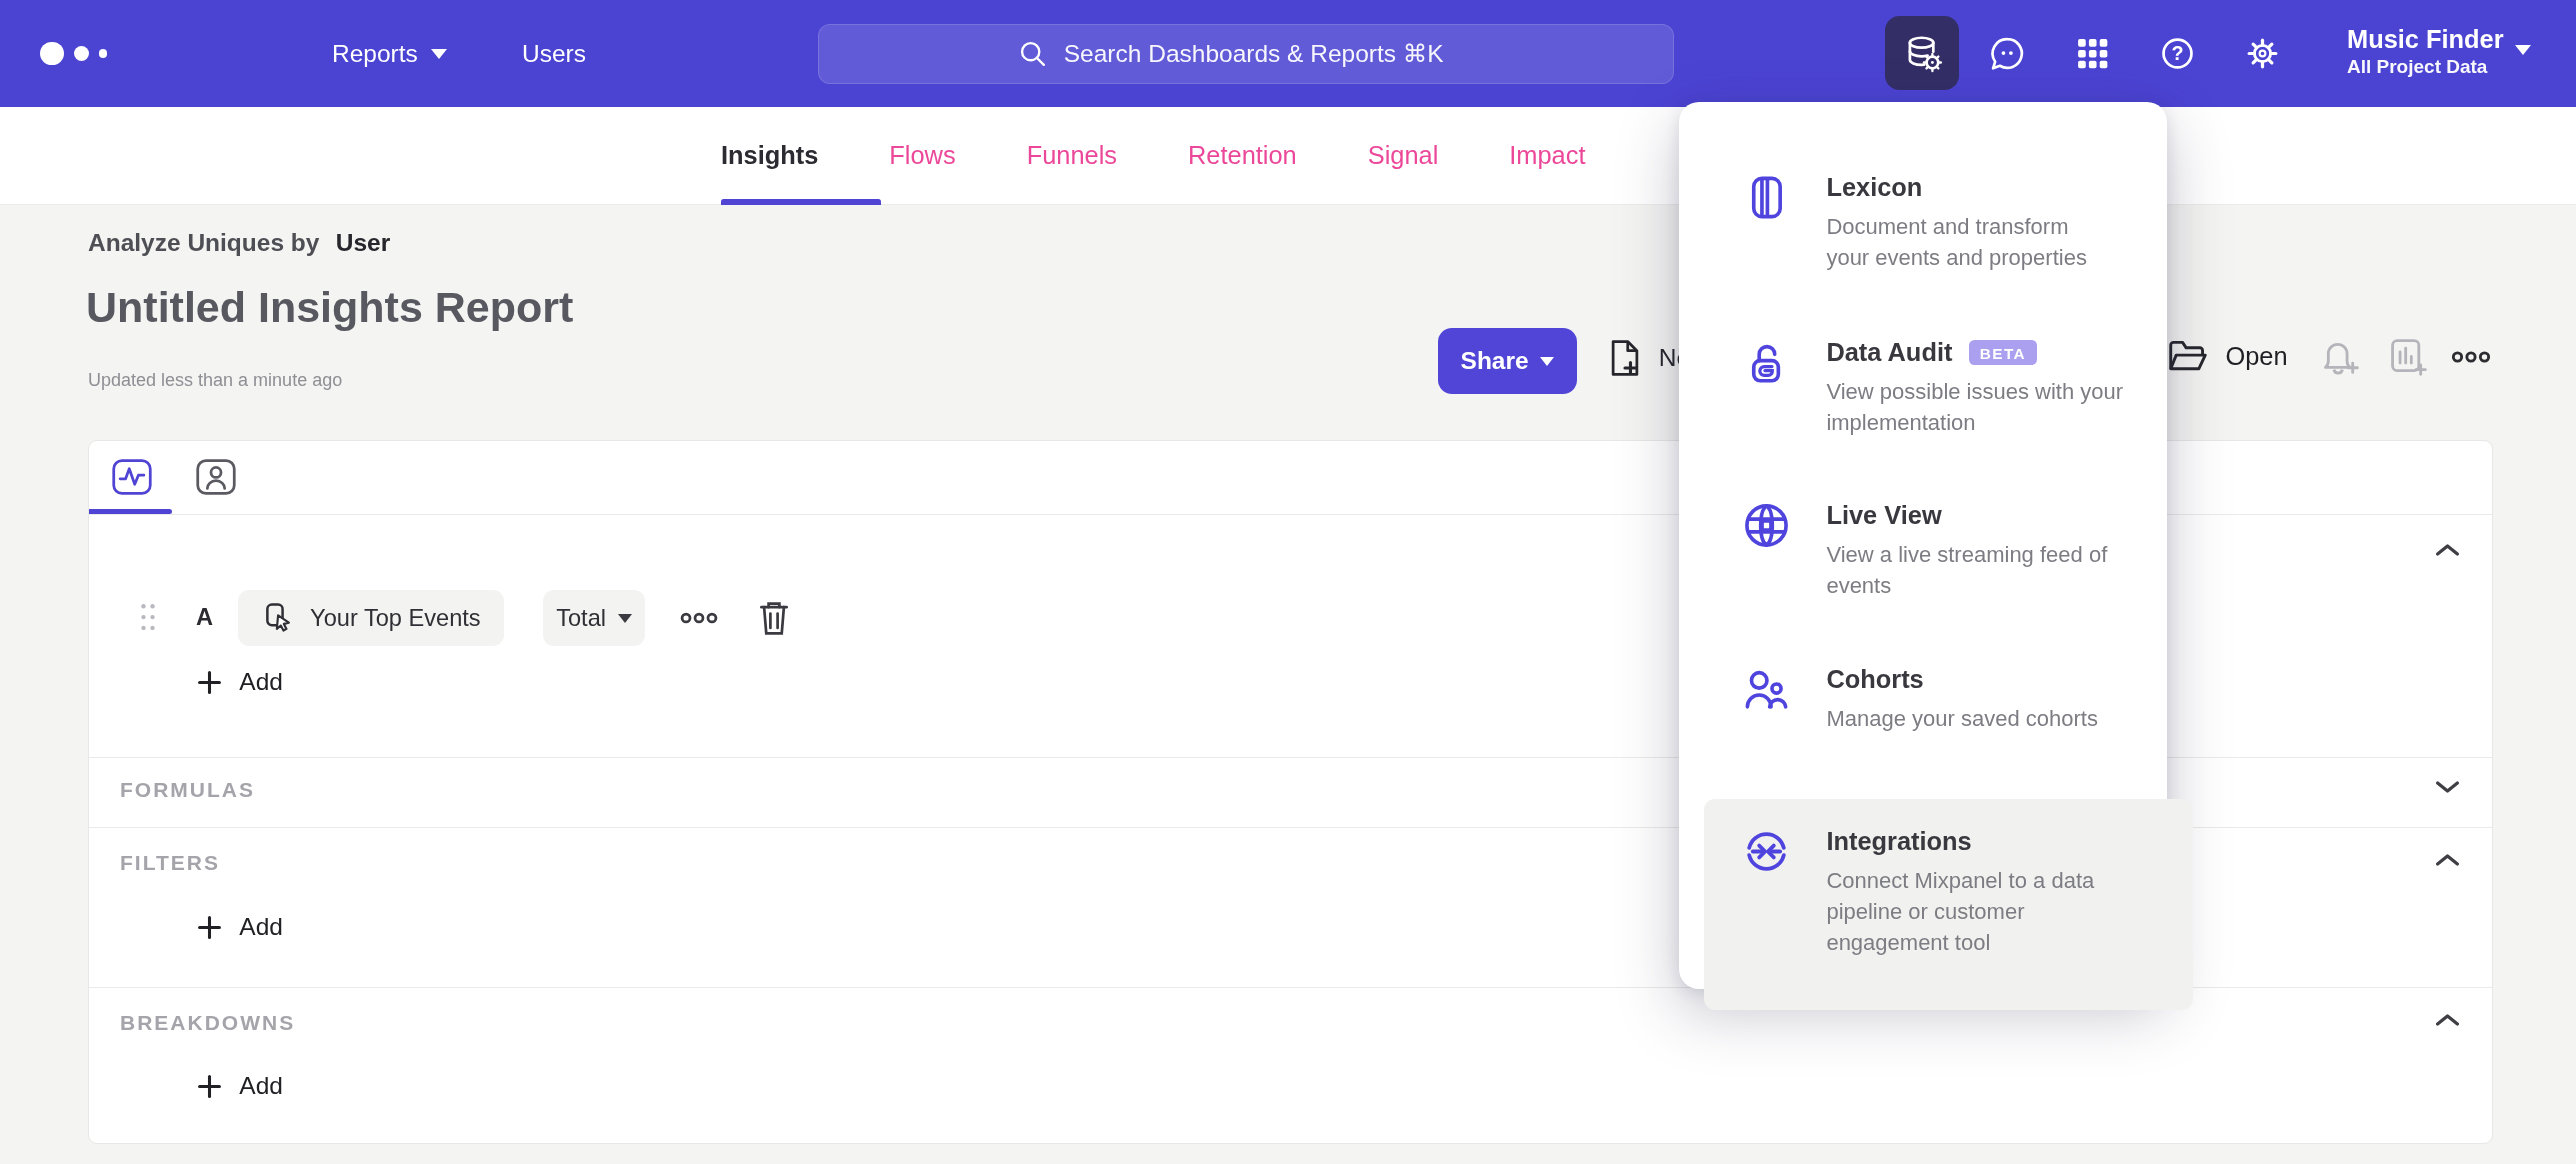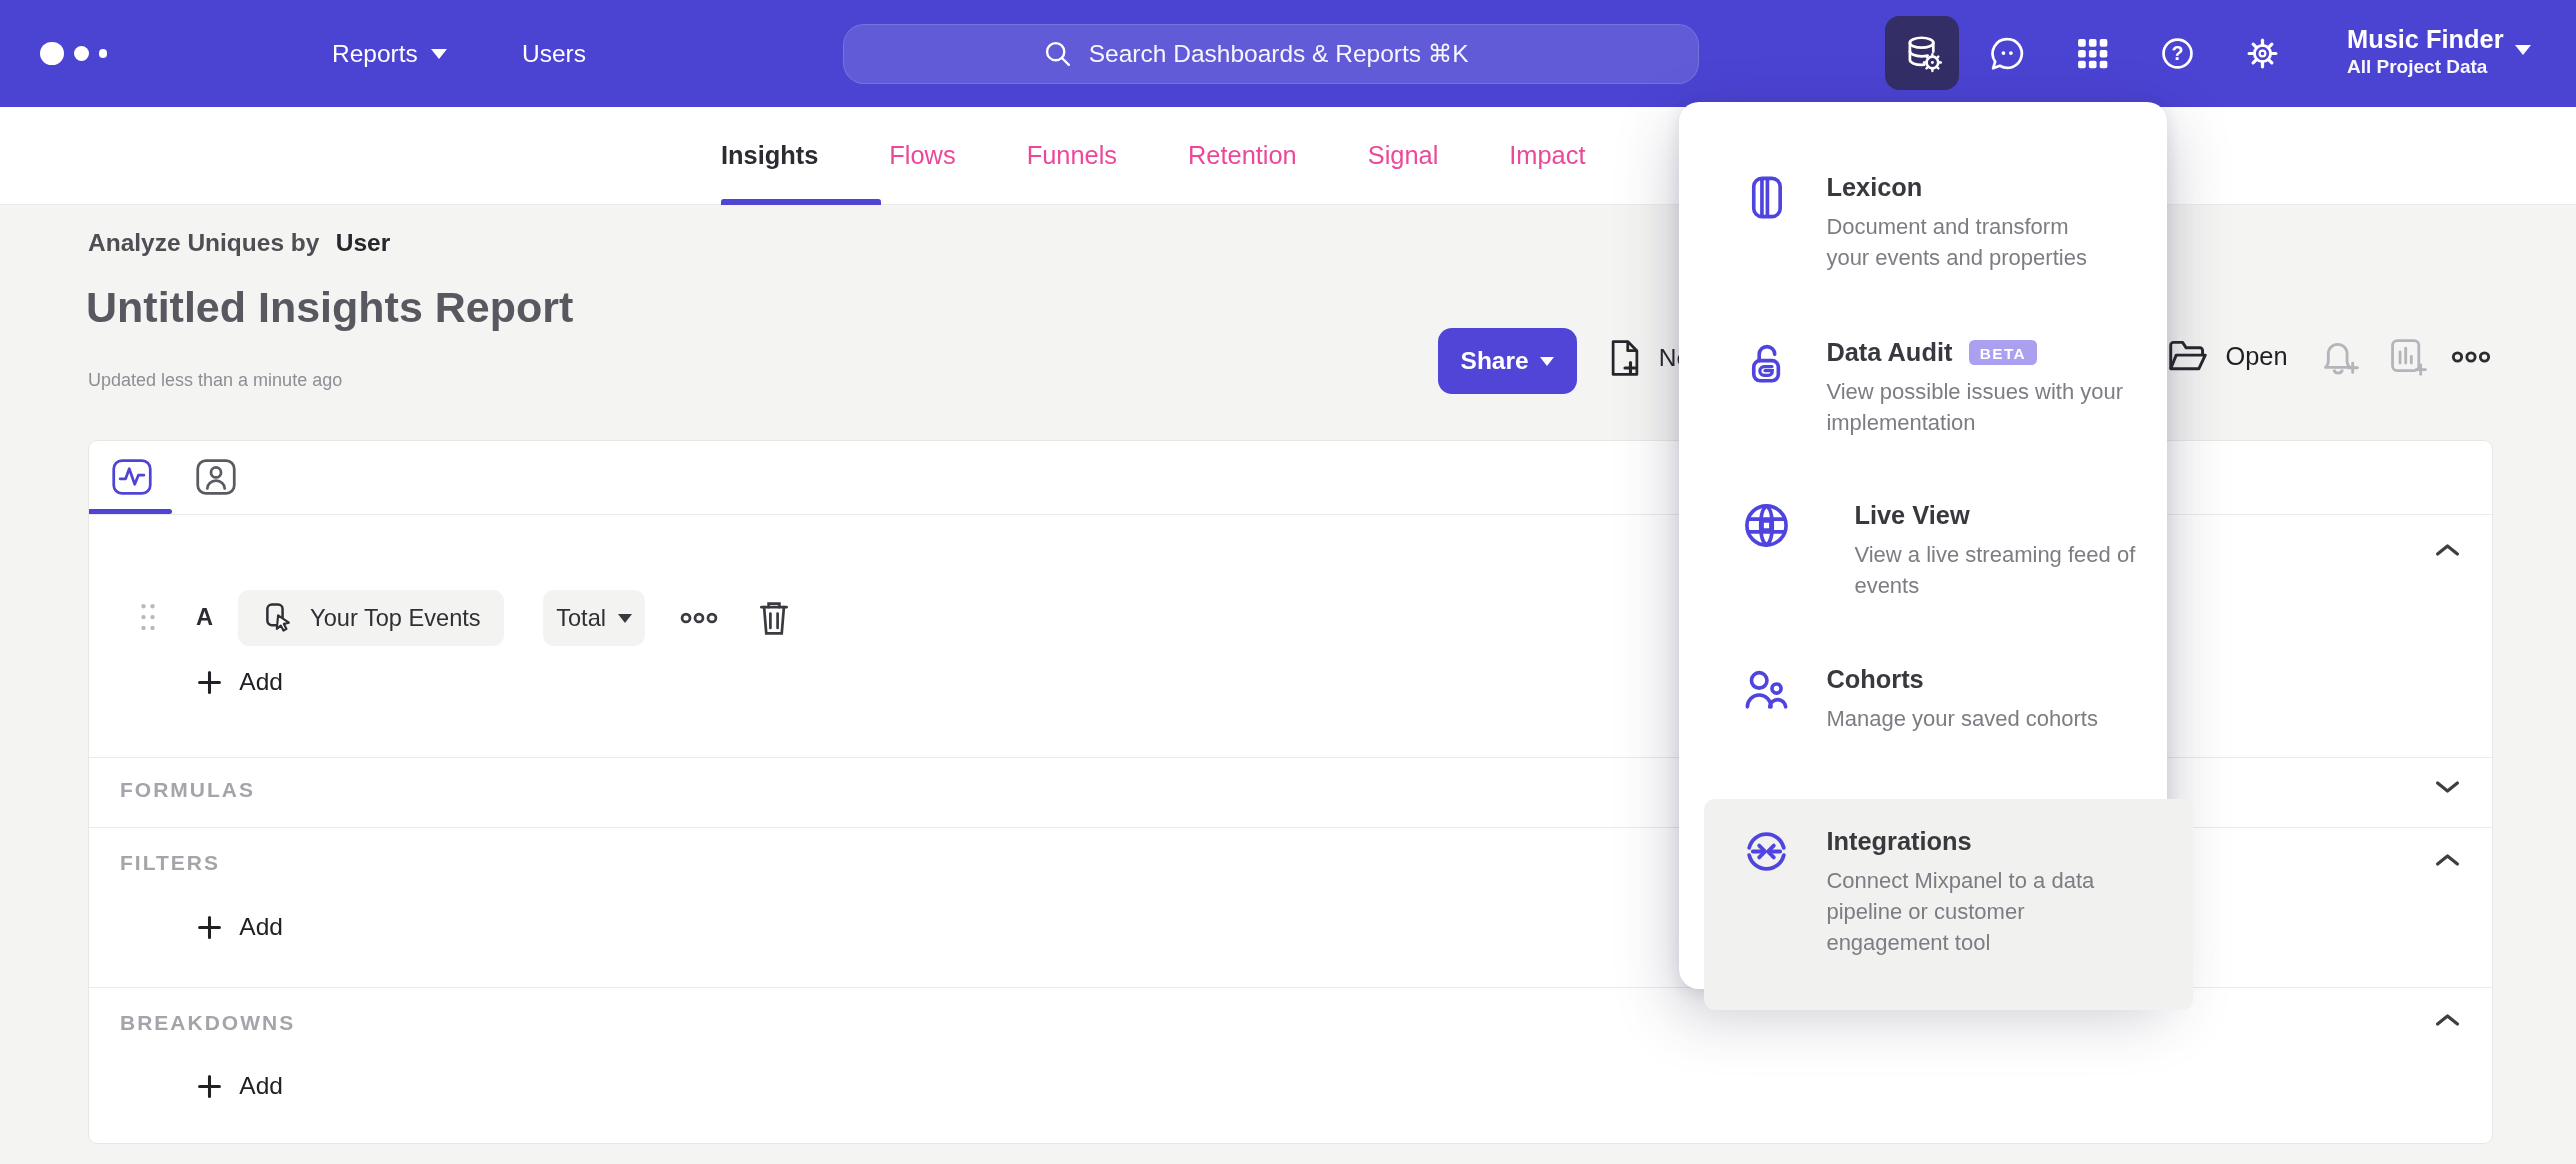--- a/index.html
+++ b/index.html
@@ -11,23 +11,23 @@
   
   .topnav{position:absolute;left:0;top:0;width:2576px;height:107px;background:#4b43d2;z-index:10;}
   .logo{position:absolute;left:40px;top:0;height:107px;display:flex;align-items:center;gap:10px;}
   .logo span{display:block;border-radius:50%;background:#fff;}
   .logo .d1{width:23.6px;height:23.6px;}
   .logo .d2{width:15.4px;height:15.4px;}
   .logo .d3{width:8.2px;height:8.2px;}
   .nav-link{position:absolute;top:0;height:107px;display:flex;align-items:center;gap:13.6px;
     color:#fff;font-size:24.5px;font-weight:500;cursor:pointer;}
   .caret{width:0;height:0;border-left:8.2px solid transparent;border-right:8.2px solid transparent;border-top:10px solid #fff;}
-  .searchbar{position:absolute;left:818px;top:23.6px;width:854px;height:58px;border-radius:21px;
+  .searchbar{position:absolute;left:818px;top:23.6px;width:854px;height:58px;border-radius:12px;
     background:rgba(255,255,255,0.13);border:0.9px solid rgba(255,255,255,0.14);
-    display:flex;align-items:center;justify-content:center;gap:14.5px;margin-left:25px;}
+    display:flex;align-items:center;justify-content:center;gap:14.5px;}
   .searchbar input{background:transparent;border:none;outline:none;color:#fff;font-size:24.5px;
     font-family:"Liberation Sans",sans-serif;width:408px;}
   .searchbar input::placeholder{color:rgba(255,255,255,0.95);opacity:1;}
   .topicons{position:absolute;left:1885px;top:16.3px;display:flex;gap:11px;}
   .iconbtn{width:74px;height:74px;border-radius:14.5px;display:flex;align-items:center;justify-content:center;cursor:pointer;}
   .iconbtn.active{background:#332e66;}
   .project{position:absolute;left:2347px;top:23.6px;color:#fff;cursor:pointer;}
   .project .pname{font-size:25.4px;font-weight:700;line-height:31px;}
   .project .pscope{font-size:19px;font-weight:700;line-height:24.5px;opacity:.96;}
   .project-caret{position:absolute;left:2515px;top:45px;}
@@ -81,21 +81,21 @@
   .menu{position:absolute;left:1679px;top:102px;width:488px;height:887px;background:#fff;border-radius:20px;
     box-shadow:0 22px 63px rgba(45,45,80,0.28),0 3.6px 14.5px rgba(45,45,80,0.12);z-index:40;}
   .menu-item{position:absolute;left:25.4px;width:437px;display:flex;padding:16.3px 14.5px 16.3px 37px;cursor:pointer;}
   .menu-item .micon{width:51px;height:51px;margin-right:34px;flex:0 0 51px;}
   .menu-title{font-size:25.4px;font-weight:600;color:#38383e;display:flex;align-items:center;line-height:31px;}
   .menu-desc{margin-top:8.2px;font-size:22px;line-height:31px;color:#7c7c83;white-space:pre-line;}
   .badge{margin-left:16.3px;background:#aba0f0;color:#fff;font-size:15.4px;font-weight:700;letter-spacing:1.4px;
     padding:5.4px 11px 4.5px;border-radius:5.4px;line-height:15.4px;}
   .mi-0{top:54px;}
   .mi-1{top:219px;}
-  .mi-2{top:382px;gap:28px;}
+  .mi-2{top:382px;}
   .mi-3{top:546px;}
   .mi-4{top:697px;height:168px;background:#f1f1ef;border-radius:11px;padding-top:27px;}
 </style>
 </head>
 <body>
 
 <div class="topnav">
   <div class="logo">
     <span class="d1"></span>
       <span class="d2"></span>

